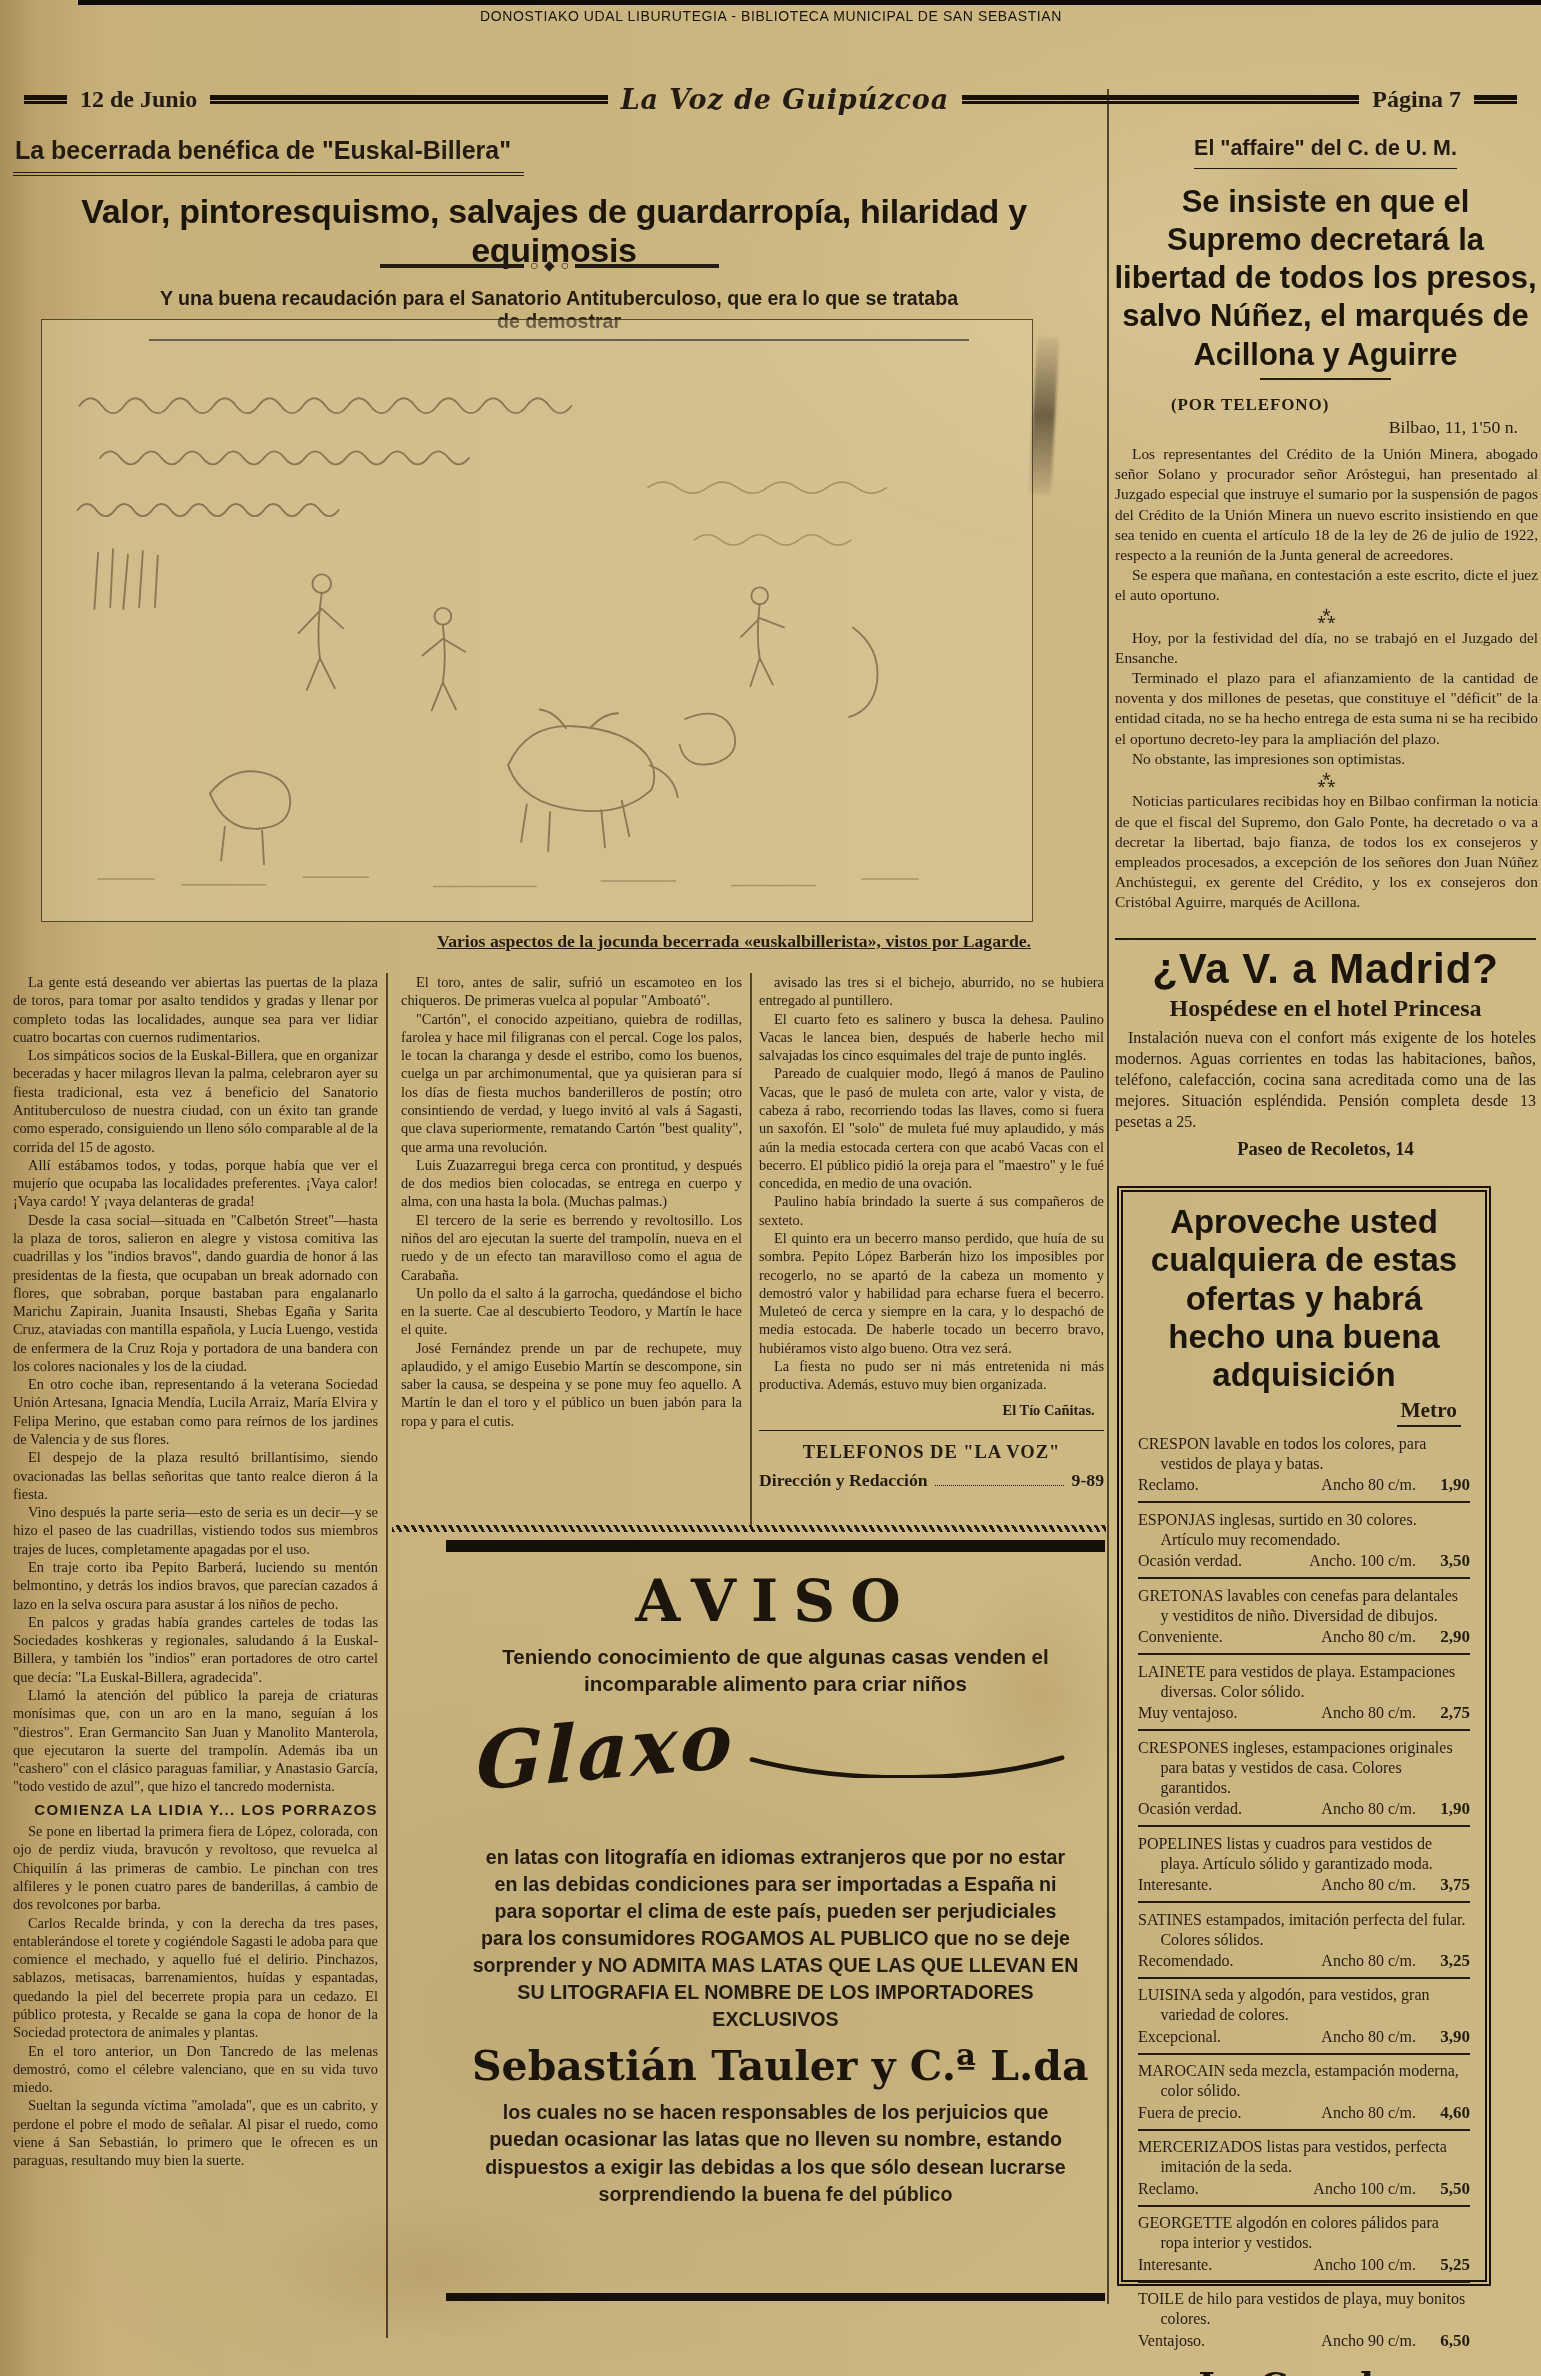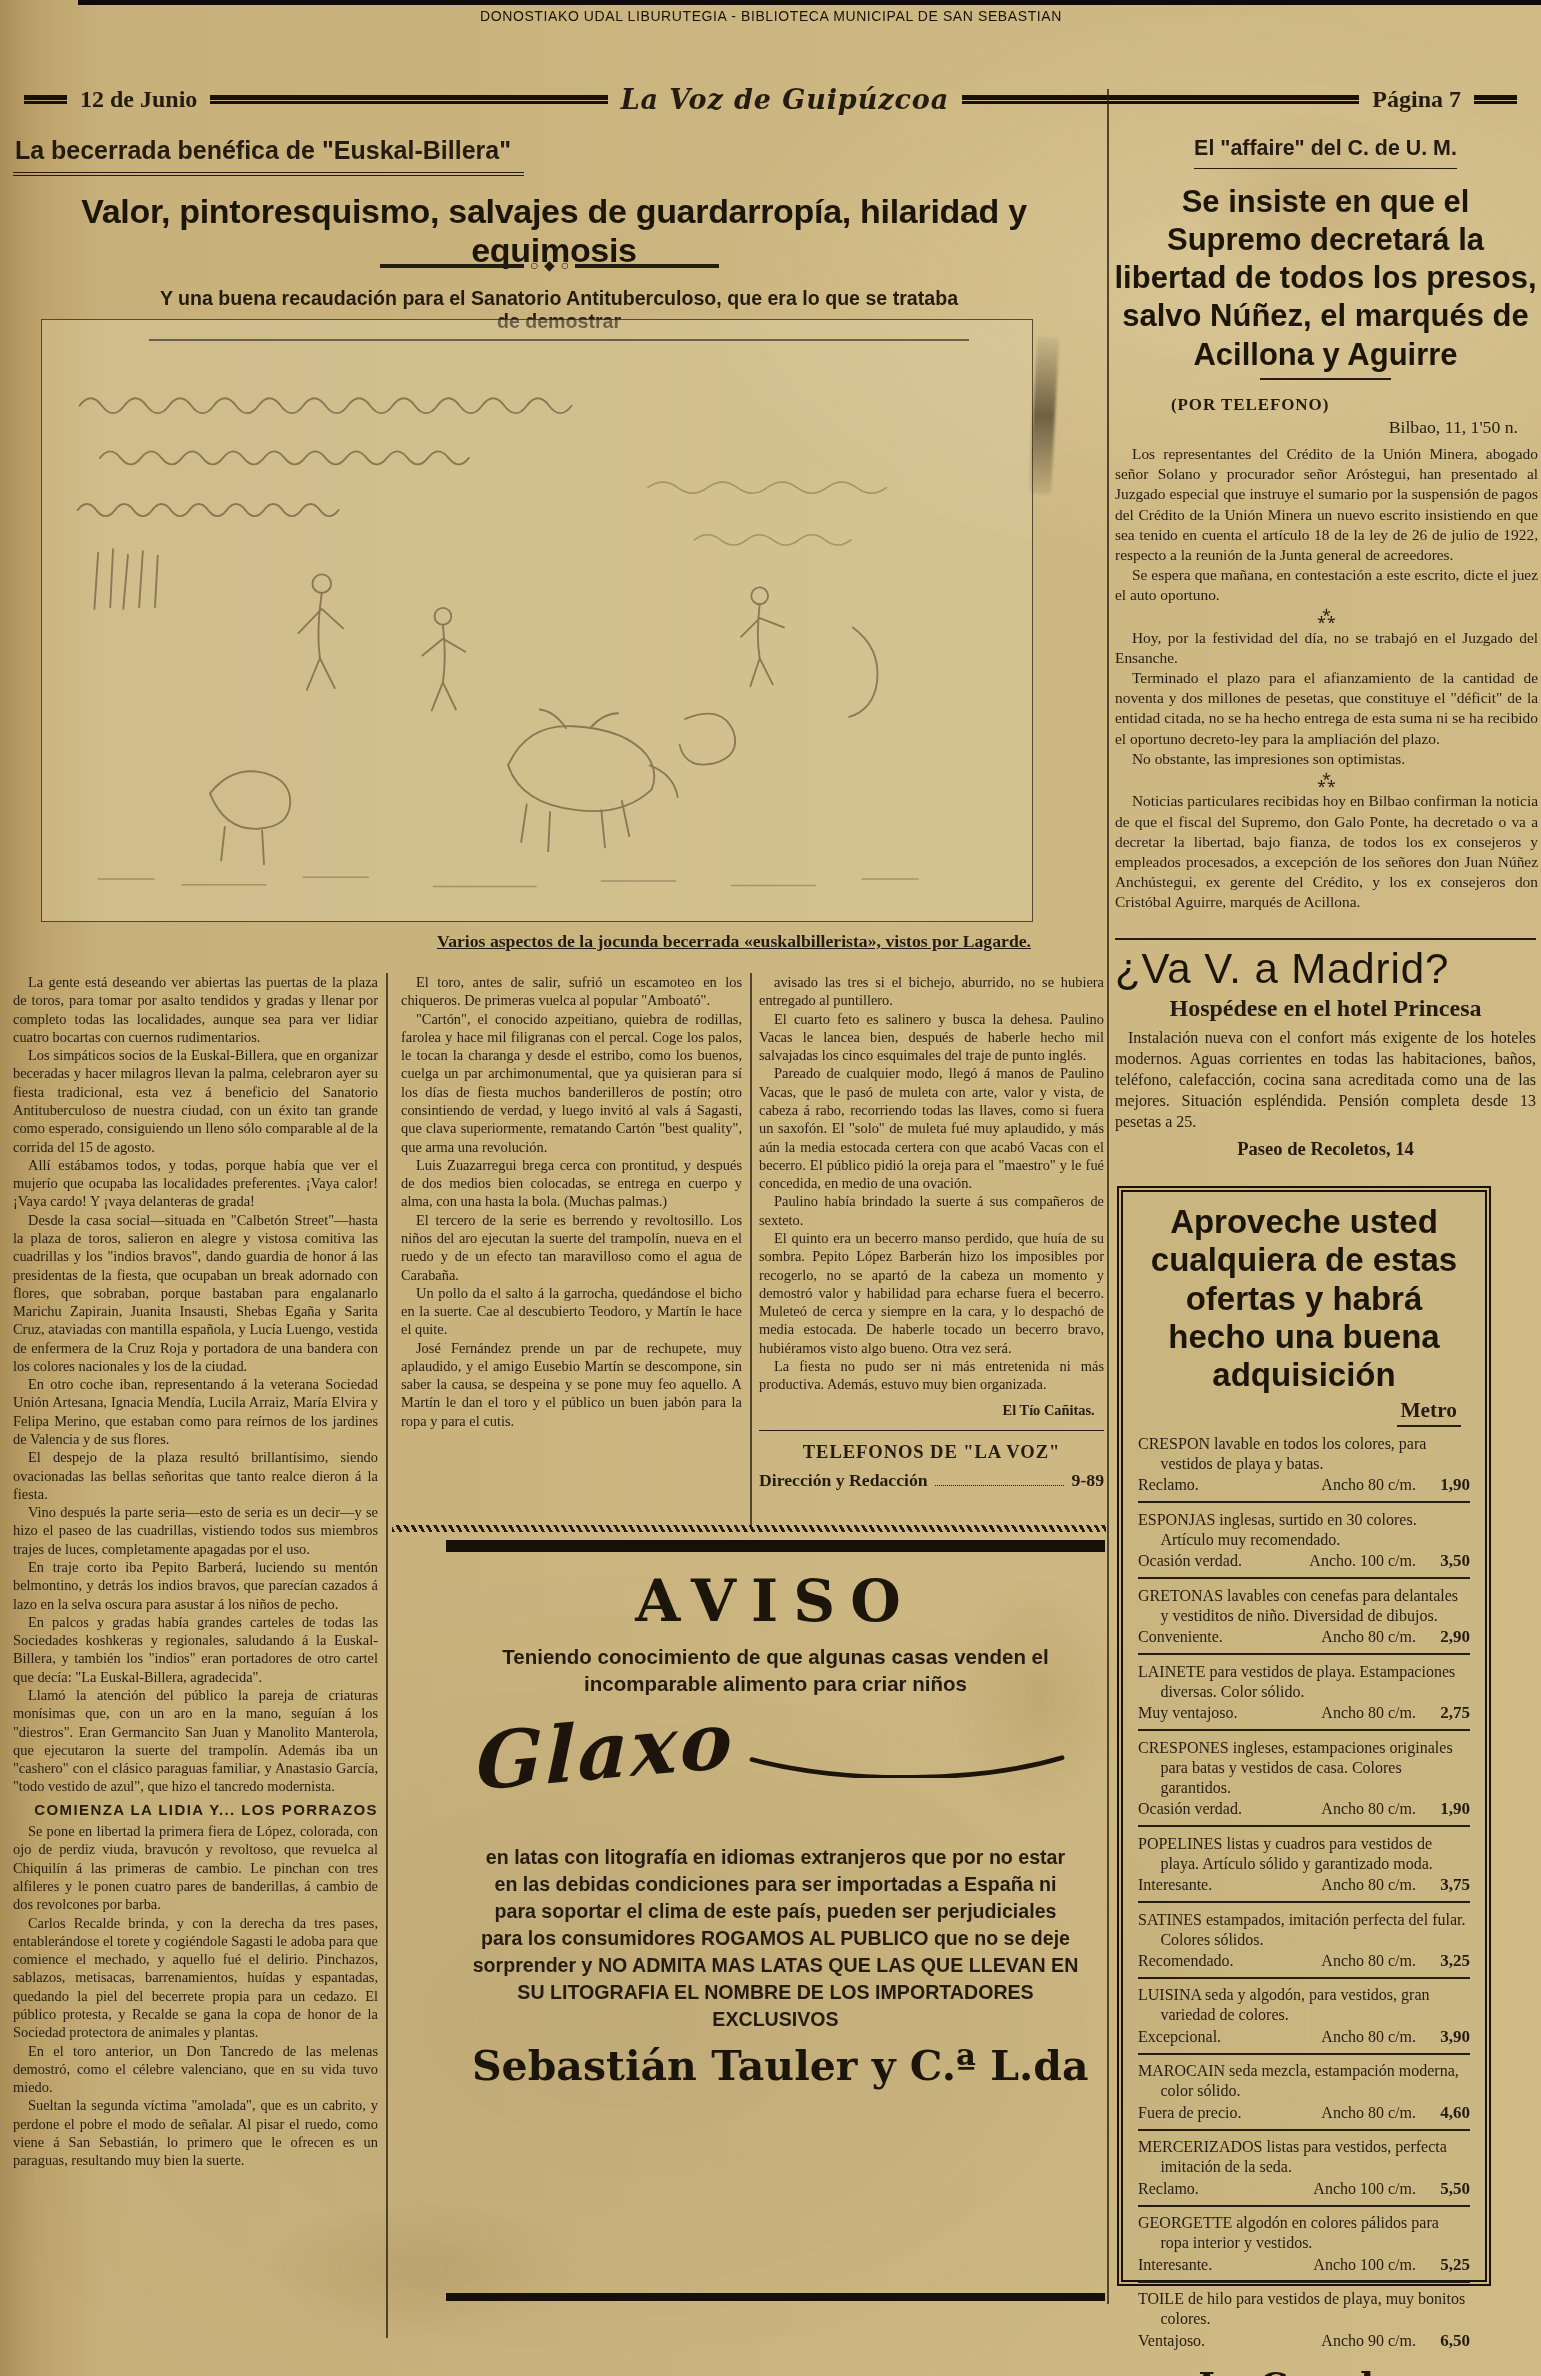--- a/index.html
+++ b/index.html
@@ -65,21 +65,21 @@
     font-weight:bold;font-size:31px;line-height:1.23;color:#1c150b;}
   .rheadrule{top:378px;left:1260px;width:131px;height:1.9px;background:#241c12;}
   .byline{top:395px;left:1171px;font-weight:bold;font-size:17px;letter-spacing:0.9px;}
   .dateline{top:417px;left:1115px;width:403px;text-align:right;font-size:17.7px;}
   .rbody{top:444px;left:1115px;width:423px;height:492px;overflow:hidden;
     font-size:15.4px;line-height:1.31;text-align:justify;}
   .rbody .bp.p{text-indent:17px;}
   .bp.sep{text-align:center;text-indent:0;font-size:16px;line-height:1.4;}
   .hr1{top:938px;left:1115px;width:421px;height:1.9px;background:#241c12;}
   .hotel{top:945px;left:1115px;width:421px;}
-  .hotel .hh{font-family:"Liberation Sans",sans-serif;font-weight:normal;
+  .hotel .hh{text-align:center;font-family:"Liberation Sans",sans-serif;font-weight:bold;
     font-size:42px;letter-spacing:0.9px;color:#1c150b;}
   .hotel .hs{text-align:center;font-weight:bold;font-size:24px;margin-top:1.9px;}
   .hotel .hb{font-size:16px;line-height:1.3;text-align:justify;margin-top:6.5px;text-indent:13px;}
   .hotel .ha{text-align:center;font-weight:bold;font-size:18.6px;margin-top:5.6px;}
   .metro{top:1186px;left:1117px;width:374px;height:1100px;border:6.5px double #17110a;
     box-sizing:border-box;padding:11.2px 15px 7.5px;background:rgba(0,0,0,0.015);}
   .metro .mh{text-align:center;font-family:"Liberation Sans",sans-serif;font-weight:bold;
     font-size:33px;line-height:1.16;color:#1c150b;}
   .metro .mlabelwrap{text-align:right;padding-right:9.3px;margin-top:3.7px;}
   .metro .mlabel{display:inline-block;font-weight:bold;font-size:21.4px;
@@ -242,20 +242,21 @@
     <span class="gt">Glaxo</span>
     <svg width="336" height="24" viewBox="0 0 360 26">
       <path d="M12,6 C120,34 260,30 348,4" stroke="#1d150b" stroke-width="5" fill="none" stroke-linecap="round"></path>
     </svg>
   </div>
   <div class="ab1">en latas con litografía en idiomas extranjeros que por no estar en las debidas condiciones para ser importadas a España ni para soportar el clima de este país, pueden ser perjudiciales para los consumidores ROGAMOS AL PUBLICO que no se deje sorprender y NO ADMITA MAS LATAS QUE LAS QUE LLEVAN EN SU LITOGRAFIA EL NOMBRE DE LOS IMPORTADORES EXCLUSIVOS</div>
   <div class="company">
     <span>Sebastián Tauler y C.ª L.da</span>
     <span class="csuf">(S. A.)</span>
   </div>
+  <div class="ab2">los cuales no se hacen responsables de los perjuicios que puedan ocasionar las latas que no lleven su nombre, estando dispuestos a exigir las debidas a los que sólo desean lucrarse sorprendiendo la buena fe del público</div>
 </div>
 
 <div class="abs vrule vrmain"></div>
 <div class="abs rkickwrap">
   <span class="rkick">El "affaire" del C. de U. M.</span>
 </div>
 <div class="abs rhead">Se insiste en que el Supremo decretará la libertad de todos los presos, salvo Núñez, el marqués de Acillona y Aguirre</div>
 <div class="abs rheadrule"></div>
 <div class="abs byline">(POR TELEFONO)</div>
 <div class="abs dateline">Bilbao, 11, 1'50 n.</div>

